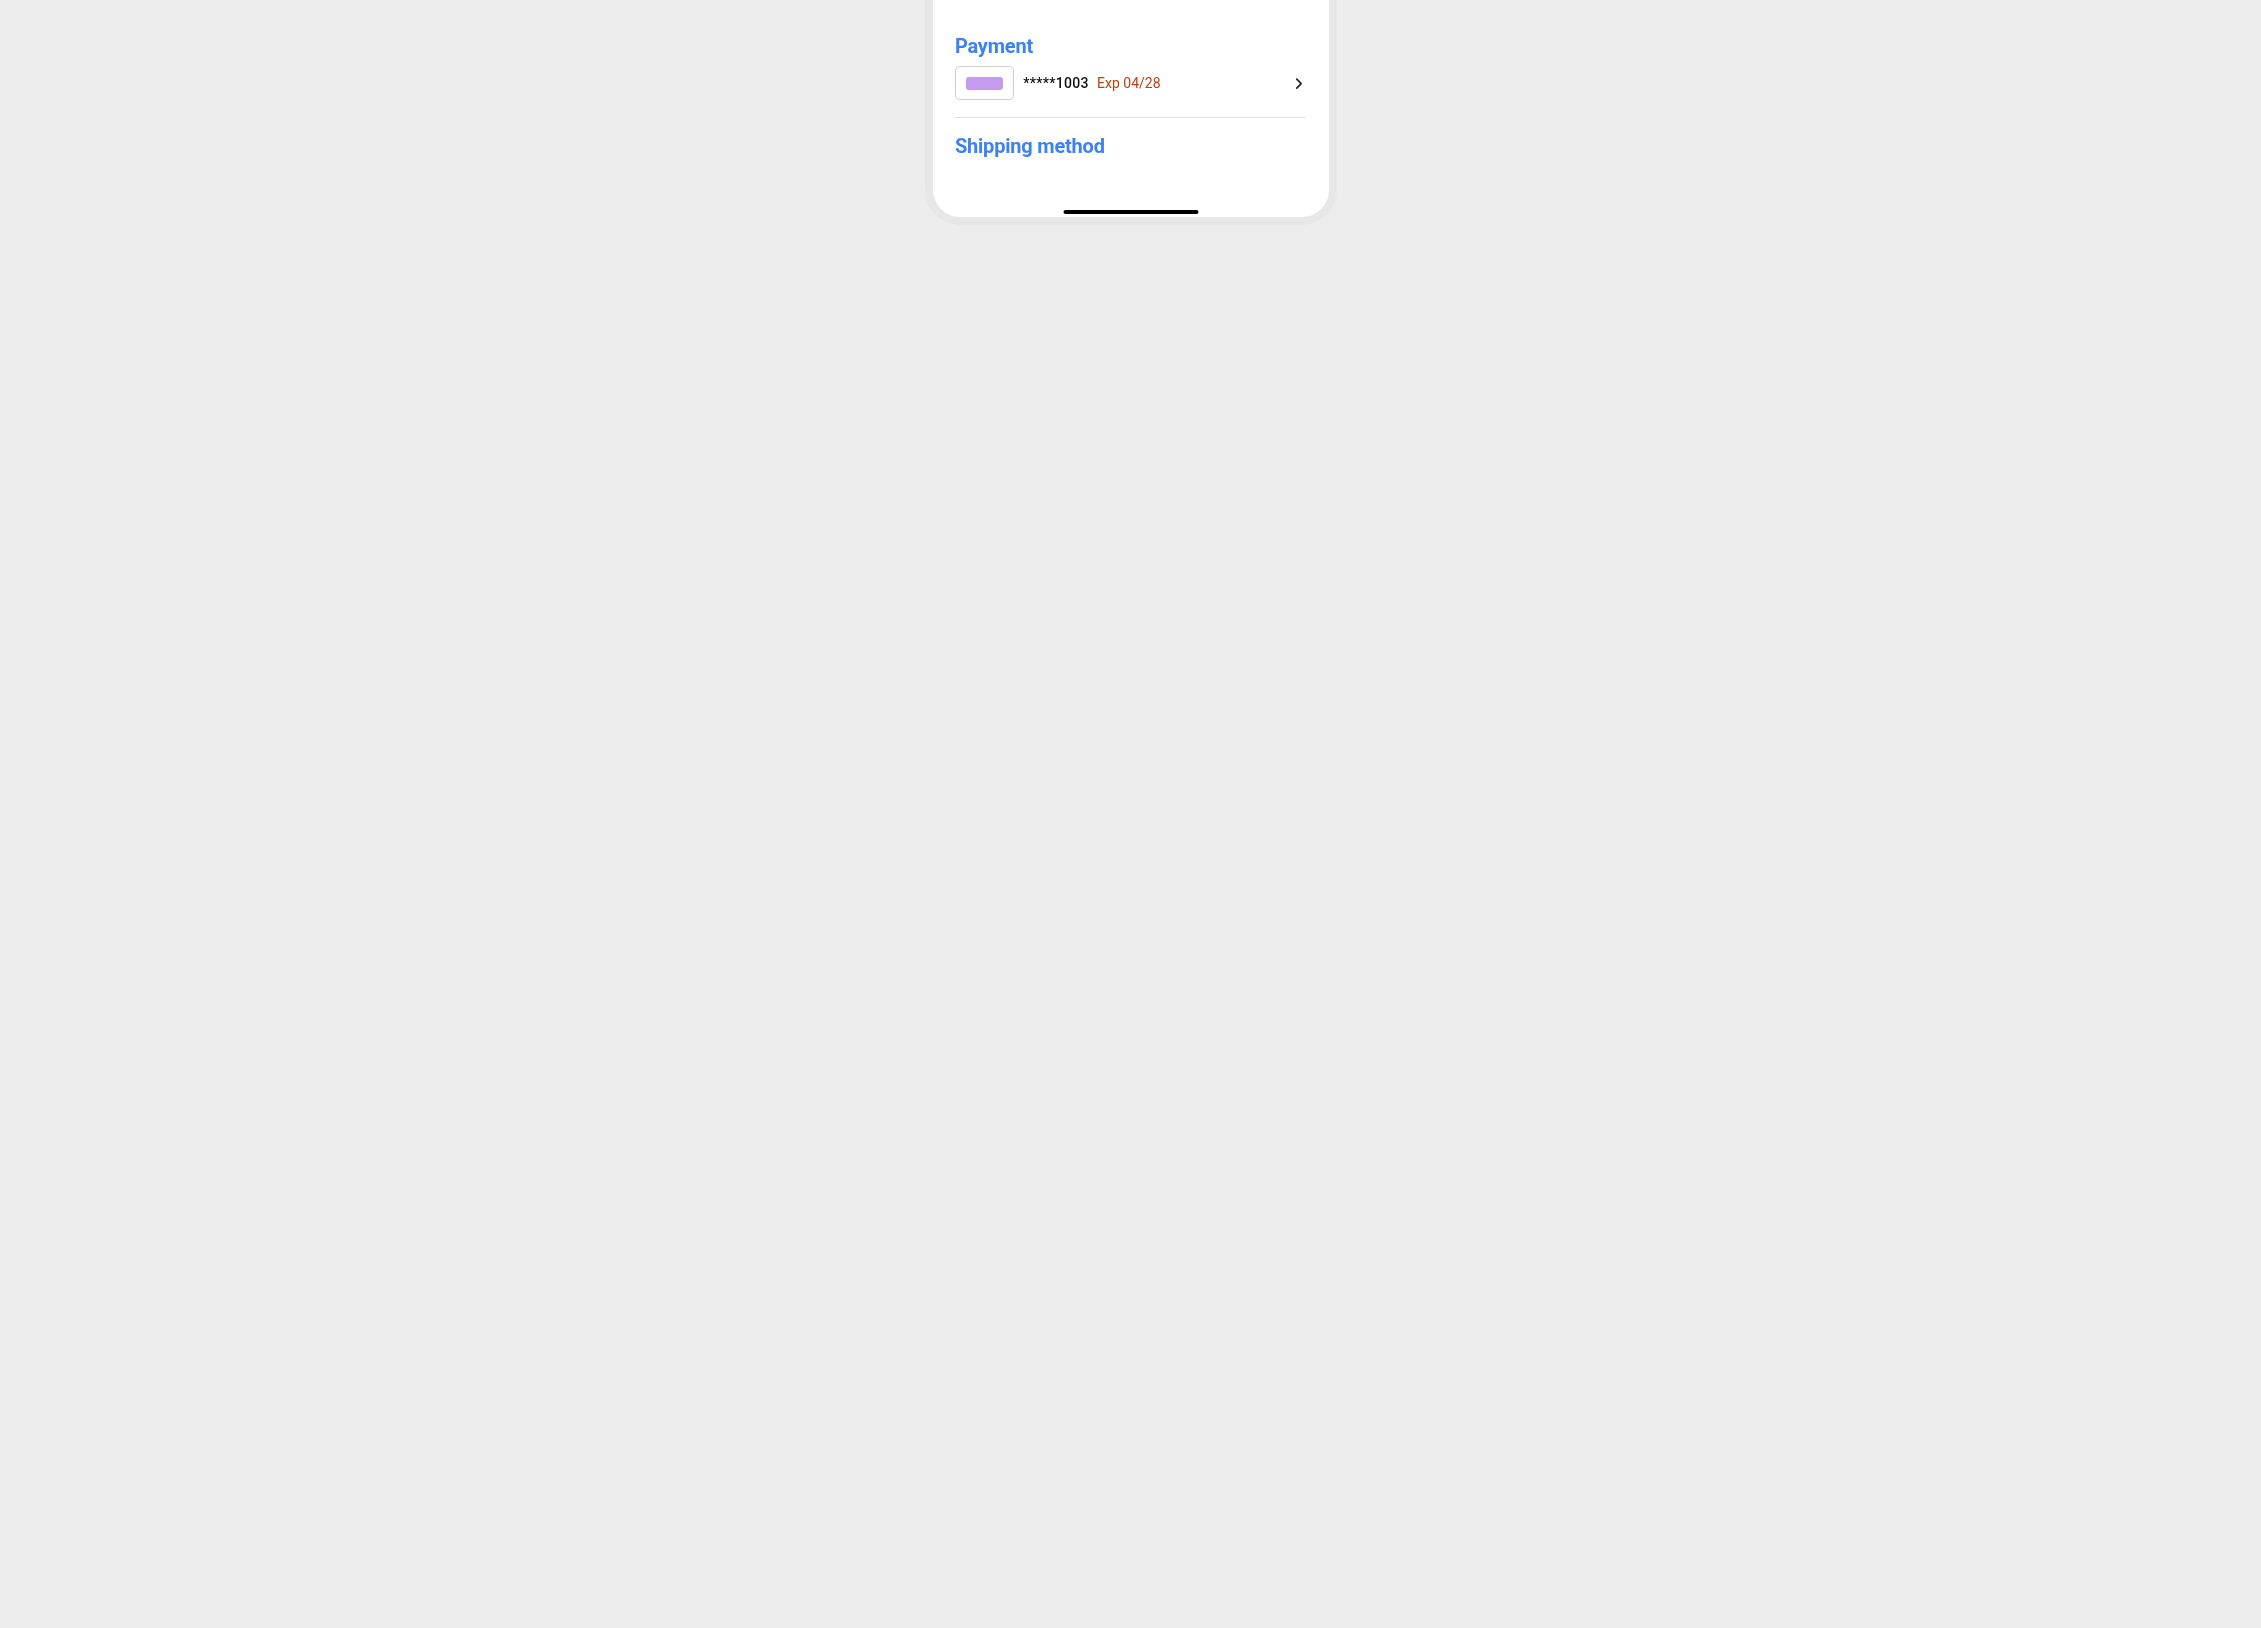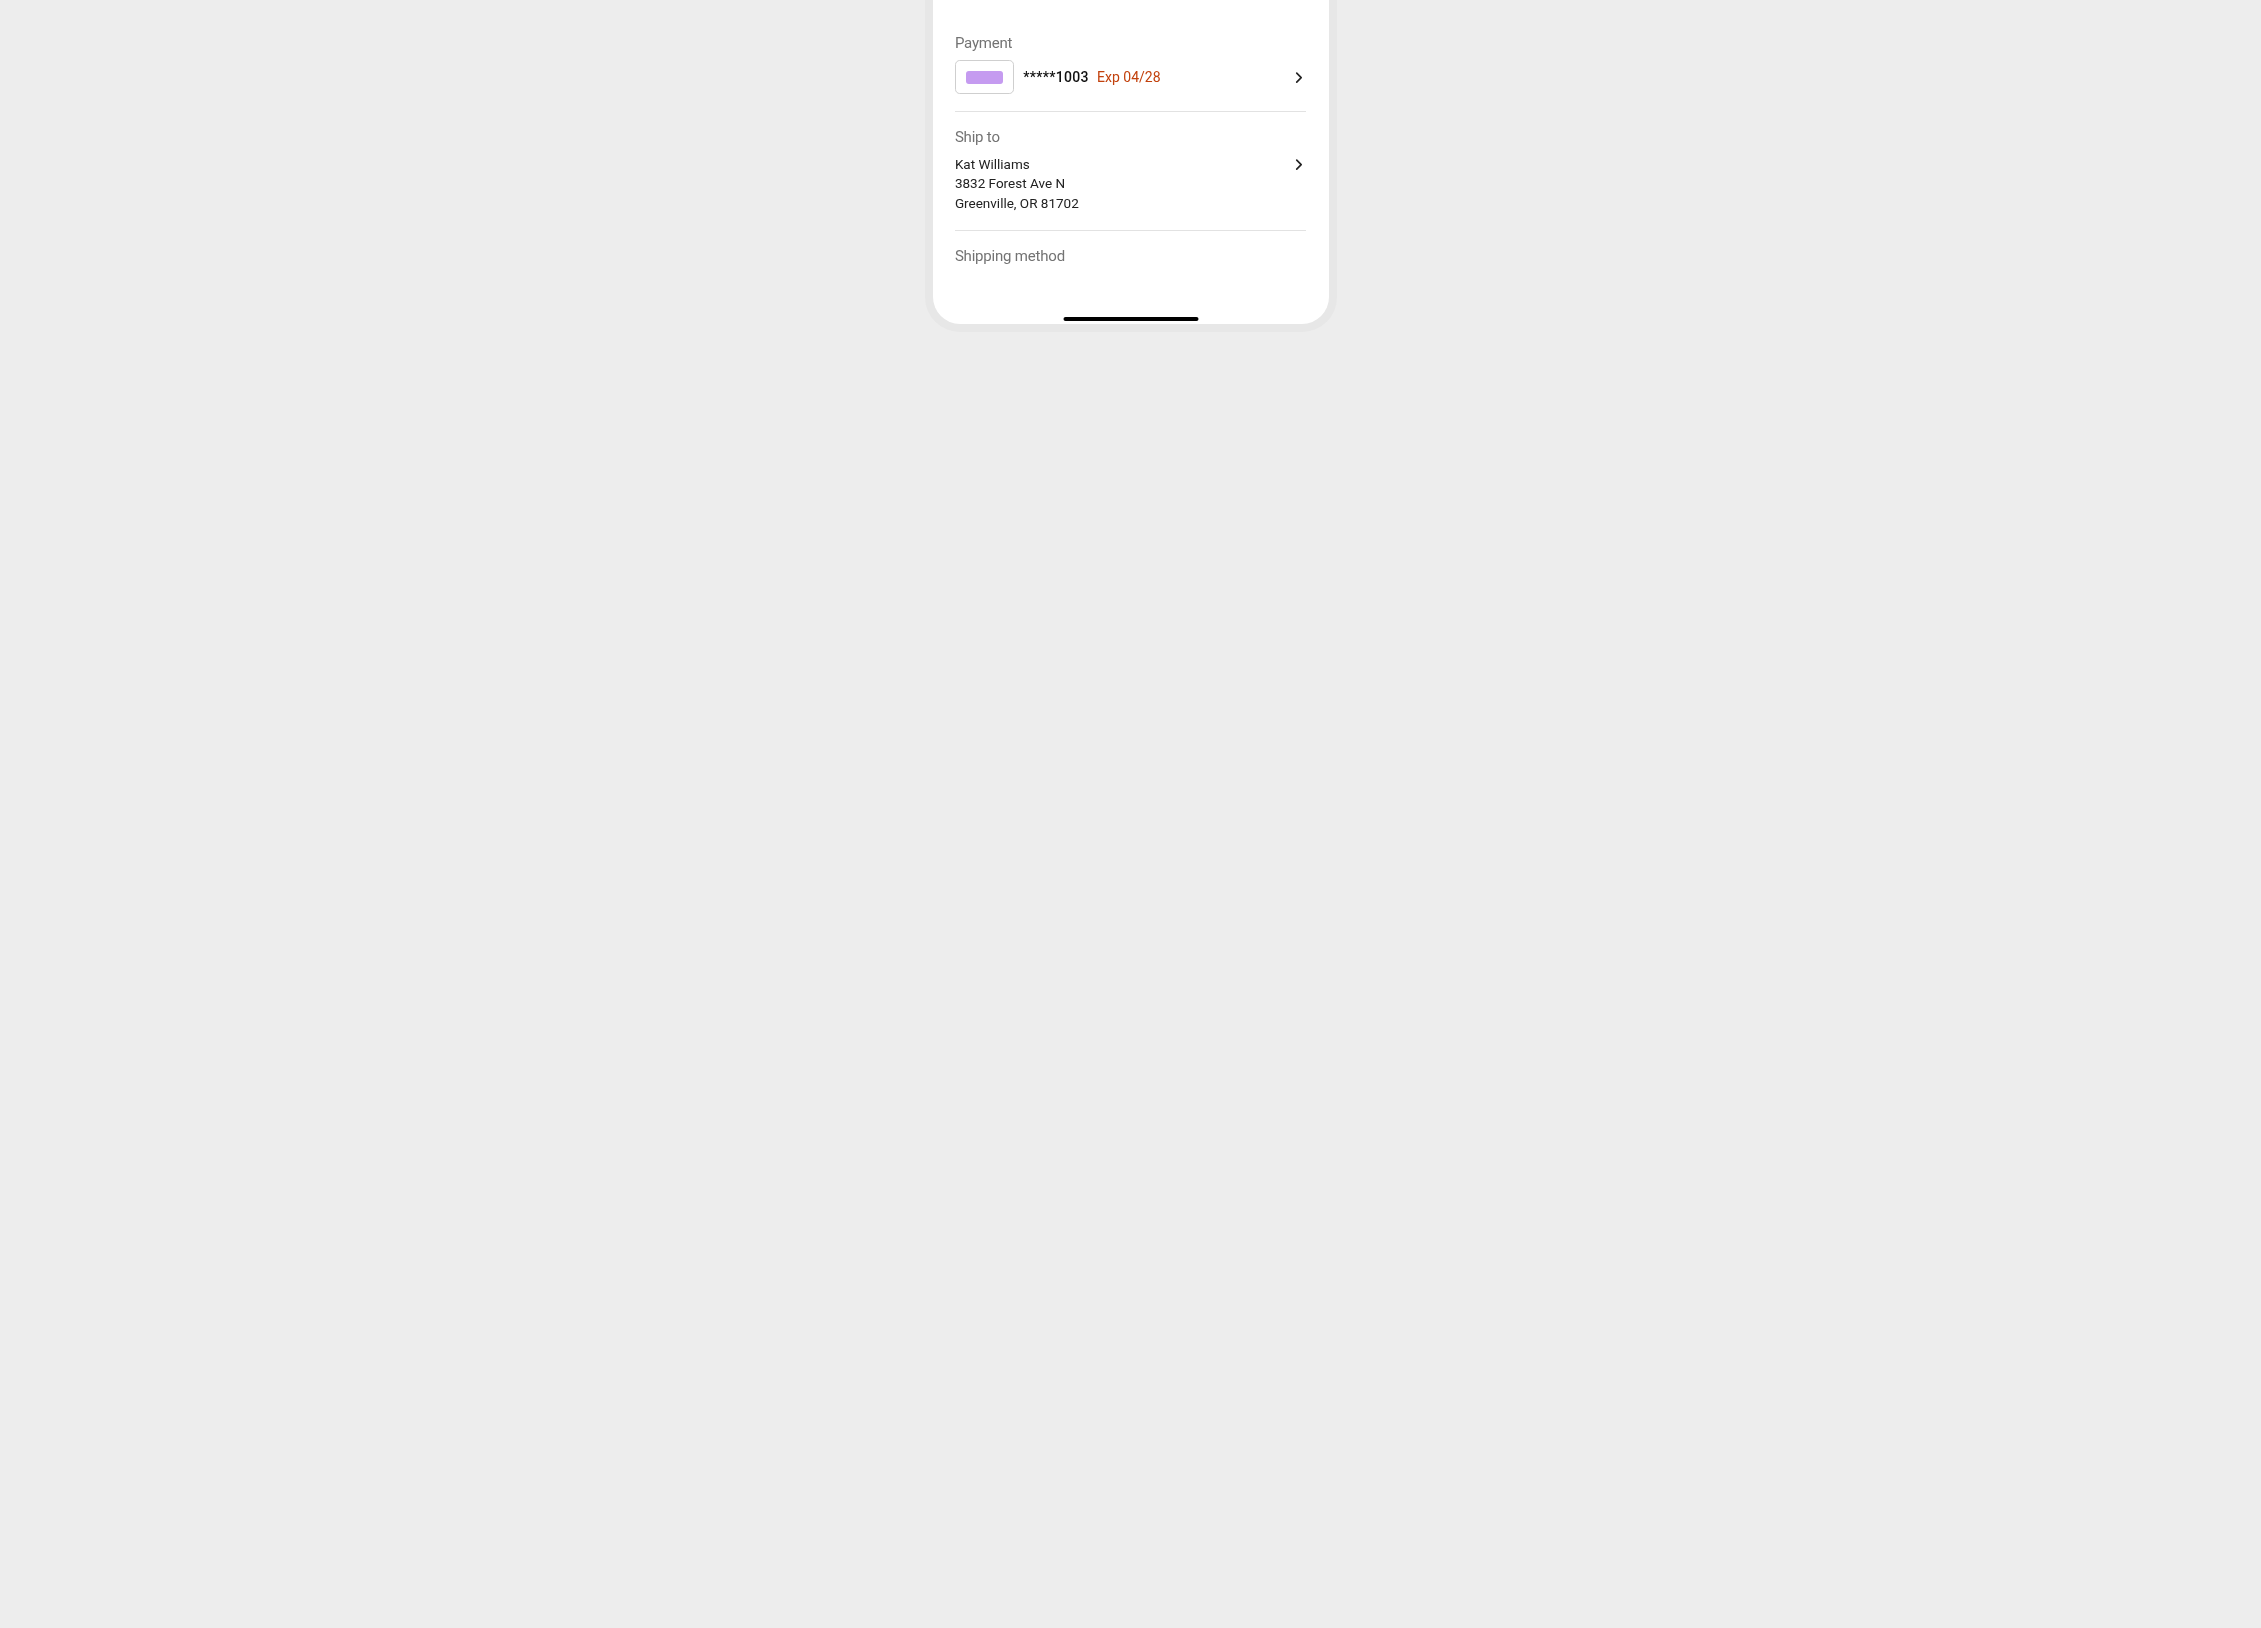--- a/index.html
+++ b/index.html
@@ -28,23 +28,23 @@
     padding: 23.6px 22.4px 23.6px 22.4px;
     position: relative;
   }
   .section {
     padding: 16.5px 0 16.5px 0;
   }
   .section + .section {
     border-top: 0.6px solid #e2e2e2;
   }
   .section-title {
-    font-size: 15px;
-    font-weight: 400;
-    color: #737373;
+    font-size: 20px;
+    font-weight: 700;
+    color: #3b82f6;
     letter-spacing: -0.2px;
     margin-bottom: 8.2px;
   }
   .row {
     display: flex;
     align-items: center;
     justify-content: space-between;
     gap: 11.8px;
     cursor: pointer;
   }
@@ -175,35 +175,20 @@
         </div>
       </div>
       <span class="chevron">
         <svg viewBox="0 0 24 24" fill="none" stroke="currentColor" stroke-width="2.6" stroke-linecap="round" stroke-linejoin="round">
             <polyline points="9 5 16 12 9 19"></polyline>
           </svg>
       </span>
     </div>
   </div>
 
-  <div class="section ship">
-    <div class="section-title">Ship to</div>
-    <div class="row">
-      <div class="row-body address">
-        <div>Kat Williams</div>
-        <div>3832 Forest Ave N</div>
-        <div>Greenville, OR 81702</div>
-      </div>
-      <span class="chevron">
-        <svg viewBox="0 0 24 24" fill="none" stroke="currentColor" stroke-width="2.6" stroke-linecap="round" stroke-linejoin="round">
-            <polyline points="9 5 16 12 9 19"></polyline>
-          </svg>
-      </span>
-    </div>
-  </div>
 
   <div class="section ship-method">
     <div class="section-title">Shipping method</div>
   </div>
 
   <div class="home-indicator"></div>
 </div>
 
 
 </body></html>

